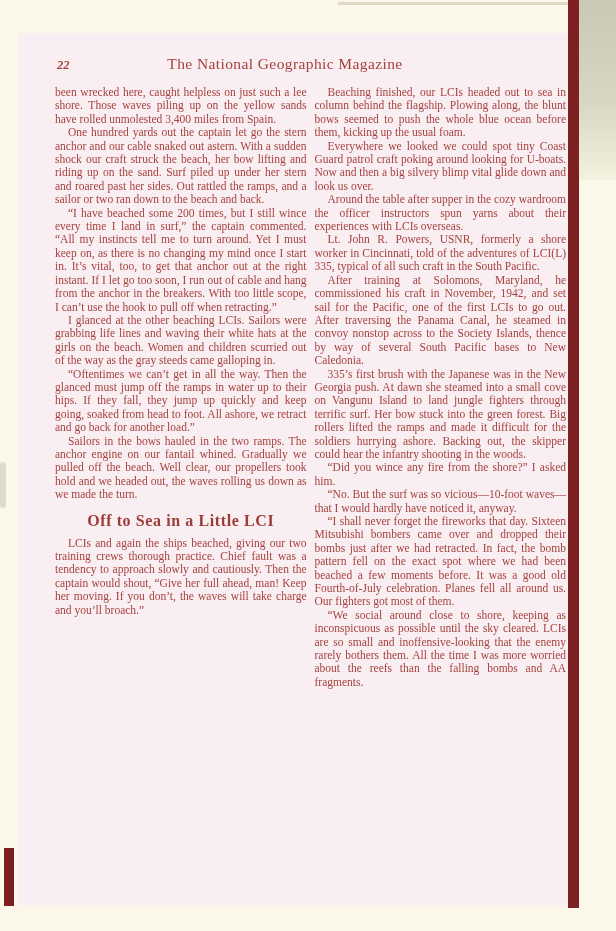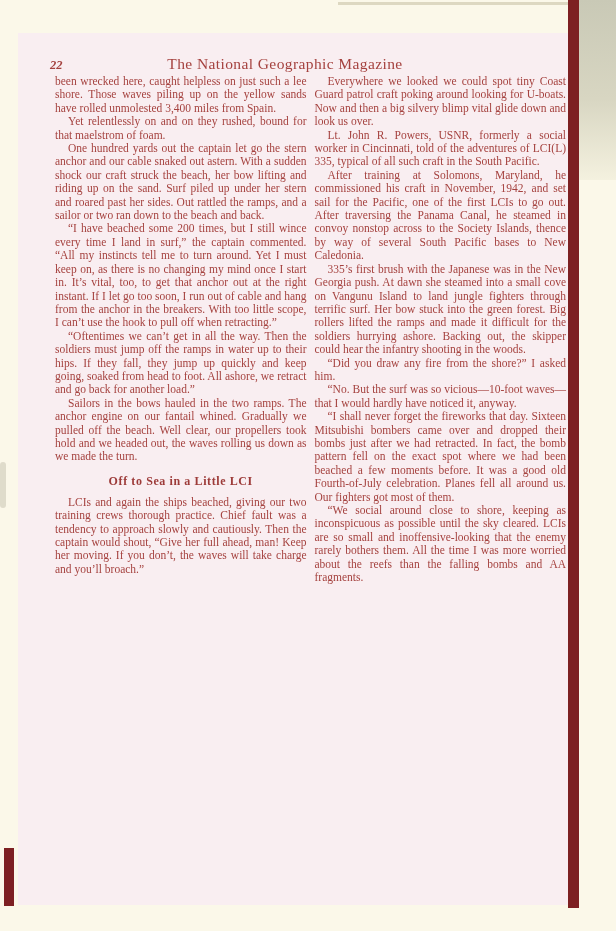--- a/index.html
+++ b/index.html
@@ -7,42 +7,42 @@
     width:616px;height:931px;position:relative;overflow:hidden;
     background:var(--cream,#fbf8e9);
     font-family:"Liberation Serif","DejaVu Serif",serif;
   }
   .magazine-page{
     position:absolute;left:18px;top:33px;width:550px;height:872px;
     background:var(--paper,#f9eef1);
   }
   .page-header{position:relative;height:46px;}
   .page-number{
-    position:absolute;left:32px;top:25px;
+    position:absolute;left:39px;top:25px;
     font-size:12.5px;font-weight:bold;font-style:italic;
     color:var(--ink,#a5423f);
   }
   .magazine-title{
     position:absolute;left:0;right:16px;top:22px;text-align:center;
     font-size:15.5px;letter-spacing:.4px;
     color:var(--ink,#a5423f);
   }
   .text-area{
-    position:absolute;left:37px;top:42px;width:511px;
+    position:absolute;left:37px;top:53px;width:511px;
     display:flex;gap:8px;
   }
   .column{flex:1 1 0;color:var(--ink,#a5423f);}
   .para{
     margin:0;font-size:11.5px;line-height:13.4px;
     text-align:justify;
   }
   .para.indent{text-indent:13px;}
   .section-heading{
     margin:10px 0 7px 0;text-align:center;
-    font-size:12px;font-weight:bold;letter-spacing:.6px;
+    font-size:16px;font-weight:bold;letter-spacing:.6px;
     color:var(--ink-dark,#9d3b39);
   }
   
   .edge-stripe-right{
     position:absolute;left:568px;top:0;width:11px;height:908px;
     background:var(--edge-red,#7d2022);
   }
   .fore-edge-right{
     position:absolute;left:579px;top:0;width:37px;height:180px;
     background:linear-gradient(180deg,#c9c9b6 0%,#d8d6c2 55%,#f4f1df 100%);
@@ -67,34 +67,36 @@
 <div class="left-edge-smudge"></div>
 
 <div class="magazine-page">
   <div class="page-header">
     <span class="page-number">22</span>
     <div class="magazine-title">The National Geographic Magazine</div>
   </div>
   <div class="text-area">
     <div class="column">
         <p class="para">been wrecked here, caught helpless on just such a lee shore.  Those waves piling up on the yellow sands have rolled unmolested 3,400 miles from Spain.</p>
-        <p class="para indent">Yet relentlessly on and on they rushed, bound for that maelstrom of foam.</p>
         <p class="para indent">One hundred yards out the captain let go the stern anchor and our cable snaked out astern.  With a sudden shock our craft struck the beach, her bow lifting and riding up on the sand.  Surf piled up under her stern and roared past her sides.  Out rattled the ramps, and a sailor or two ran down to the beach and back.</p>
         <p class="para indent">“I have beached some 200 times, but I still wince every time I land in surf,” the captain commented.  “All my instincts tell me to turn around.  Yet I must keep on, as there is no changing my mind once I start in.  It’s vital, too, to get that anchor out at the right instant.  If I let go too soon, I run out of cable and hang from the anchor in the breakers.  With too little scope, I can’t use the hook to pull off when retracting.”</p>
-        <p class="para indent">“Oftentimes we can’t get in all the way. Then the soldiers must jump off the ramps in water up to their hips.   If they fall, they jump up quickly and keep going, soaked from head to foot.  All ashore, we retract and go back for another load.”</p>
+        <p class="para indent">I glanced at the other beaching LCIs.  Sailors were grabbing life lines and waving their white hats at the girls on the beach.  Women and children scurried out of the way as the gray steeds came galloping in.</p>
+        <p class="para indent">“Oftentimes we can’t get in all the way. Then the glanced must jump off the ramps in water up to their hips.   If they fall, they jump up quickly and keep going, soaked from head to foot.  All ashore, we retract and go back for another load.”</p>
         <p class="para indent">Sailors in the bows hauled in the two ramps. The anchor engine on our fantail whined. Gradually we pulled off the beach.  Well clear, our propellers took hold and we headed out, the waves rolling us down as we made the turn.</p>
         <h3 class="section-heading">Off to Sea in a Little LCI</h3>
         <p class="para indent">LCIs and again the ships beached, giving our two training crews thorough practice. Chief fault was a tendency to approach slowly and cautiously.  Then the captain would shout, “Give her full ahead, man!  Keep her moving.  If you don’t, the waves will take charge and you’ll broach.”</p>
       </div>
     <div class="column">
+        <p class="para indent">Beaching finished, our LCIs headed out to sea in column behind the flagship.  Plowing along, the blunt bows seemed to push the whole blue ocean before them, kicking up the usual foam.</p>
         <p class="para indent">Everywhere we looked we could spot tiny Coast Guard patrol craft poking around looking for U-boats.  Now and then a big silvery blimp vital glide down and look us over.</p>
-        <p class="para indent">Lt. John R. Powers, USNR, formerly a social worker in Cincinnati, told of the adventures of LCI(L) 335, typical of all such craft in the South Pacific.</p>
+        <p class="para indent">Around the table after supper in the cozy wardroom the officer instructors spun yarns about their experiences with LCIs overseas.</p>
+        <p class="para indent">Lt. John R. Powers, USNR, formerly a shore worker in Cincinnati, told of the adventures of LCI(L) 335, typical of all such craft in the South Pacific.</p>
         <p class="para indent">After training at Solomons, Maryland, he commissioned his craft in November, 1942, and set sail for the Pacific, one of the first LCIs to go out.  After traversing the Panama Canal, he steamed in convoy nonstop across to the Society Islands, thence by way of several South Pacific bases to New Caledonia.</p>
         <p class="para indent">335’s first brush with the Japanese was in the New Georgia push.  At dawn she steamed into a small cove on Vangunu Island to land jungle fighters through terrific surf.  Her bow stuck into the green forest.  Big rollers lifted the ramps and made it difficult for the soldiers hurrying ashore.  Backing out, the skipper could hear the infantry shooting in the woods.</p>
-        <p class="para indent">“Did you draw any fire from the shore?” I asked him.</p>
+        <p class="para indent">“Did you wince any fire from the shore?” I asked him.</p>
         <p class="para indent">“No.  But the surf was so vicious—10-foot waves—that I would hardly have noticed it, anyway.</p>
         <p class="para indent">“I shall never forget the fireworks that day. Sixteen Mitsubishi bombers came over and dropped their bombs just after we had retracted.  In fact, the bomb pattern fell on the exact spot where we had been beached a few moments before.  It was a good old Fourth-of-July celebration.  Planes fell all around us.  Our fighters got most of them.</p>
         <p class="para indent">“We social around close to shore, keeping as inconspicuous as possible until the sky cleared.  LCIs are so small and inoffensive-looking that the enemy rarely bothers them. All the time I was more worried about the reefs than the falling bombs and AA fragments.</p>
       </div>
   </div>
 </div>
 
 <div class="edge-stripe-right"></div>
 <div class="fore-edge-right"></div>
 <div class="edge-stripe-left"></div>

